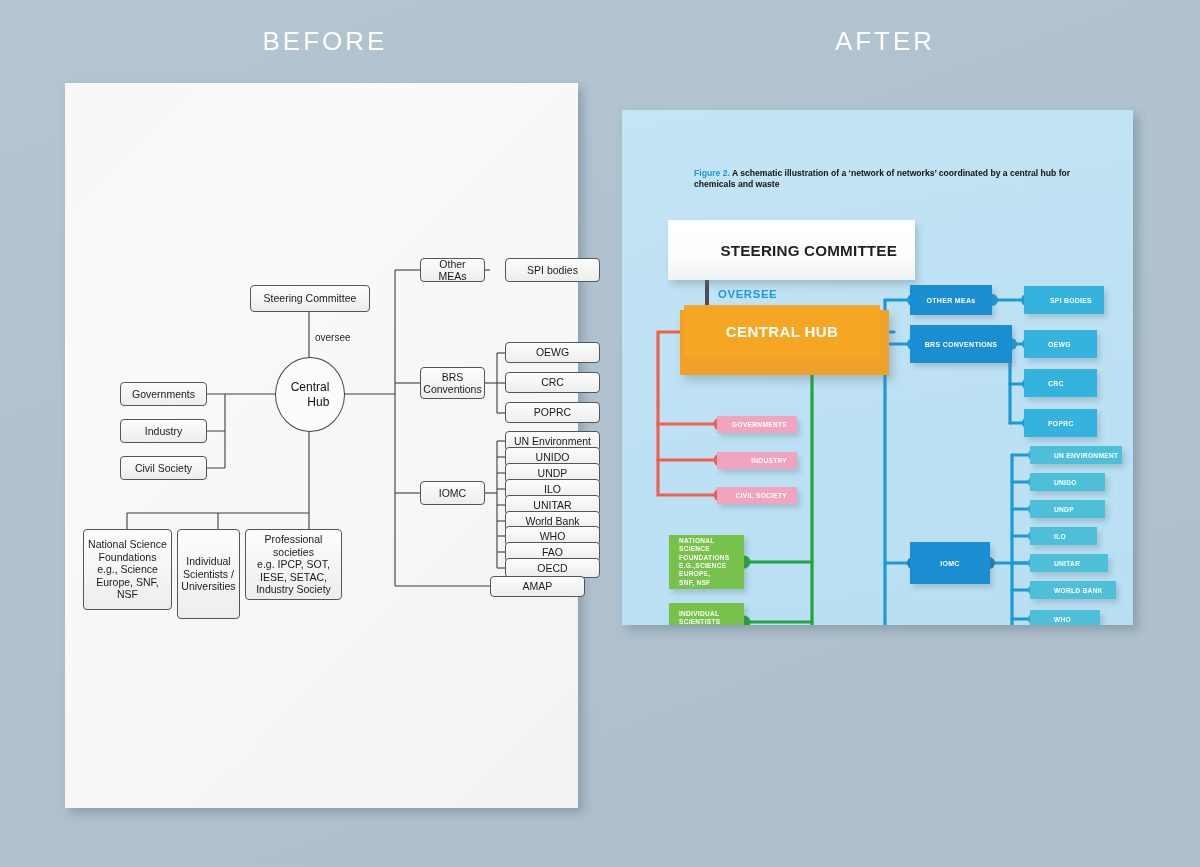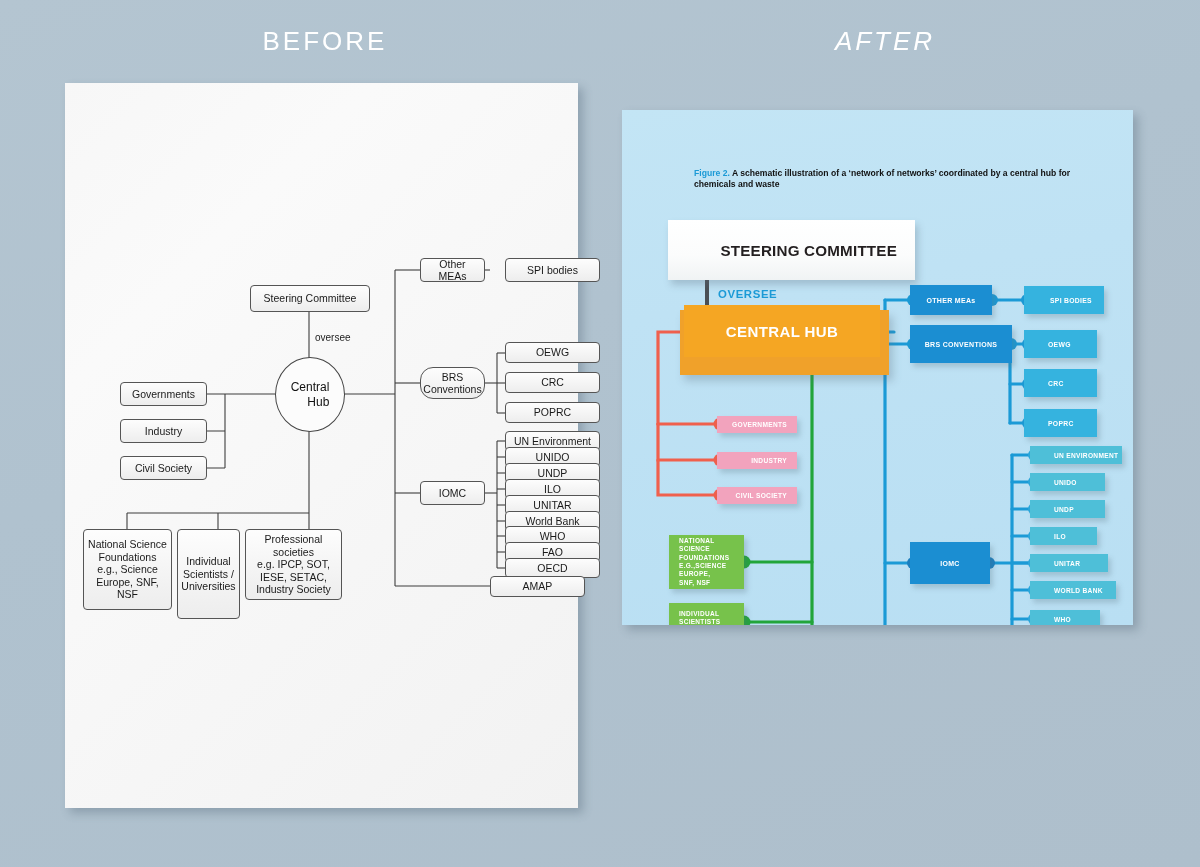--- a/index.html
+++ b/index.html
@@ -7,21 +7,21 @@
     width:1200px;height:867px;overflow:hidden;
     background:linear-gradient(160deg,#b4c5d1 0%,#b0c2cf 40%,#aebfcc 100%);
     font-family:"Liberation Sans", sans-serif;
     position:relative;
   }
   .panel-title{
     position:absolute;color:#ffffff;font-size:26px;letter-spacing:3px;
     font-weight:400;text-align:center;user-select:none;
   }
   #title-before{left:175px;top:26px;width:300px;}
-  #title-after{left:735px;top:26px;width:300px;font-style:italic;}
+  #title-after{left:735px;top:26px;width:300px;}
 
   
   #panel-before{
     position:absolute;left:65px;top:83px;width:513px;height:725px;
     background:linear-gradient(135deg,#f7f7f7 0%,#fafafa 25%,#f2f2f2 100%);
     box-shadow:5px 5px 9px rgba(70,90,110,.33);
   }
   #before-canvas{position:absolute;left:0;top:0;width:513px;height:725px;}
   .bnode{
     position:absolute;border:1.2px solid #555;border-radius:4px;
@@ -157,21 +157,21 @@
 Universities</div>
   <div class="bnode" style="left:180px;top:446px;width:97px;height:71px;white-space:pre-line;">Professional
 societies
 e.g. IPCP, SOT,
 IESE, SETAC,
 Industry Society</div>
 
   <div class="bnode" style="left:355px;top:175px;width:65px;height:24px;">Other MEAs</div>
   <div class="bnode" style="left:440px;top:175px;width:95px;height:24px;">SPI bodies</div>
 
-  <div class="bnode" style="left:355px;top:284px;width:65px;height:32px;white-space:pre-line;border-radius:13px;">BRS
+  <div class="bnode" style="left:355px;top:284px;width:65px;height:32px;white-space:pre-line;">BRS
 Conventions</div>
   <div class="bnode" style="left:440px;top:259px;width:95px;height:21px;">OEWG</div>
   <div class="bnode" style="left:440px;top:289px;width:95px;height:21px;">CRC</div>
   <div class="bnode" style="left:440px;top:319px;width:95px;height:21px;">POPRC</div>
 
   <div class="bnode" style="left:355px;top:398px;width:65px;height:24px;">IOMC</div>
   <div class="bnode" style="left:440px;top:348px;width:95px;height:20px;">UN Environment</div>
   <div class="bnode" style="left:440px;top:364px;width:95px;height:20px;">UNIDO</div>
   <div class="bnode" style="left:440px;top:380px;width:95px;height:20px;">UNDP</div>
   <div class="bnode" style="left:440px;top:396px;width:95px;height:20px;">ILO</div>

